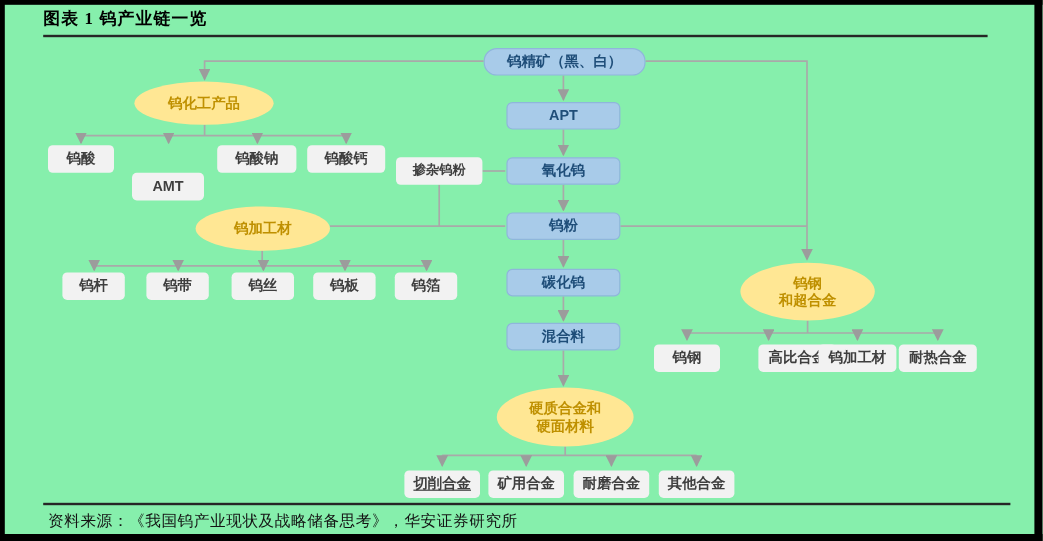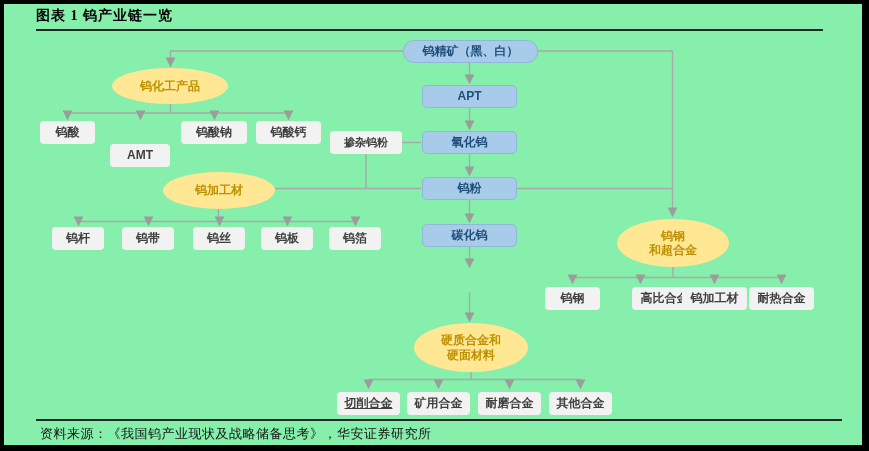--- a/index.html
+++ b/index.html
@@ -83,20 +83,21 @@
     <path d="M509.5 379.5 V388" marker-end="url(#arw)"></path>
     <path d="M580.5 379.5 V388" marker-end="url(#arw)"></path>
   </svg>
 
   <div id="nodes">
       <div class="node blue" style="left: 403px; top: 40px; width: 135px; height: 23px; border-radius: 11px;">钨精矿（黑、白）</div>
       <div class="node blue" style="left: 422px; top: 85px; width: 95px; height: 23px;">APT</div>
       <div class="node blue" style="left: 422px; top: 131px; width: 95px; height: 23px;">氧化钨</div>
       <div class="node blue" style="left: 422px; top: 177px; width: 95px; height: 23px;">钨粉</div>
       <div class="node blue" style="left: 422px; top: 224px; width: 95px; height: 23px;">碳化钨</div>
+      <div class="node blue" style="left: 422px; top: 269px; width: 95px; height: 23px;">混合料</div>
       <div class="node gray small" style="left: 330px; top: 131px; width: 72px; height: 23px;">掺杂钨粉</div>
       <div class="node gray" style="left: 40px; top: 121px; width: 55px; height: 23px;">钨酸</div>
       <div class="node gray" style="left: 110px; top: 110px; width: 60px; height: 23px; margin-top: 34px;">AMT</div>
       <div class="node gray" style="left: 181px; top: 121px; width: 66px; height: 23px;">钨酸钠</div>
       <div class="node gray" style="left: 256px; top: 121px; width: 65px; height: 23px;">钨酸钙</div>
       <div class="node gray" style="left: 52px; top: 227px; width: 52px; height: 23px;">钨杆</div>
       <div class="node gray" style="left: 122px; top: 227px; width: 52px; height: 23px;">钨带</div>
       <div class="node gray" style="left: 193px; top: 227px; width: 52px; height: 23px;">钨丝</div>
       <div class="node gray" style="left: 261px; top: 227px; width: 52px; height: 23px;">钨板</div>
       <div class="node gray" style="left: 329px; top: 227px; width: 52px; height: 23px;">钨箔</div>

